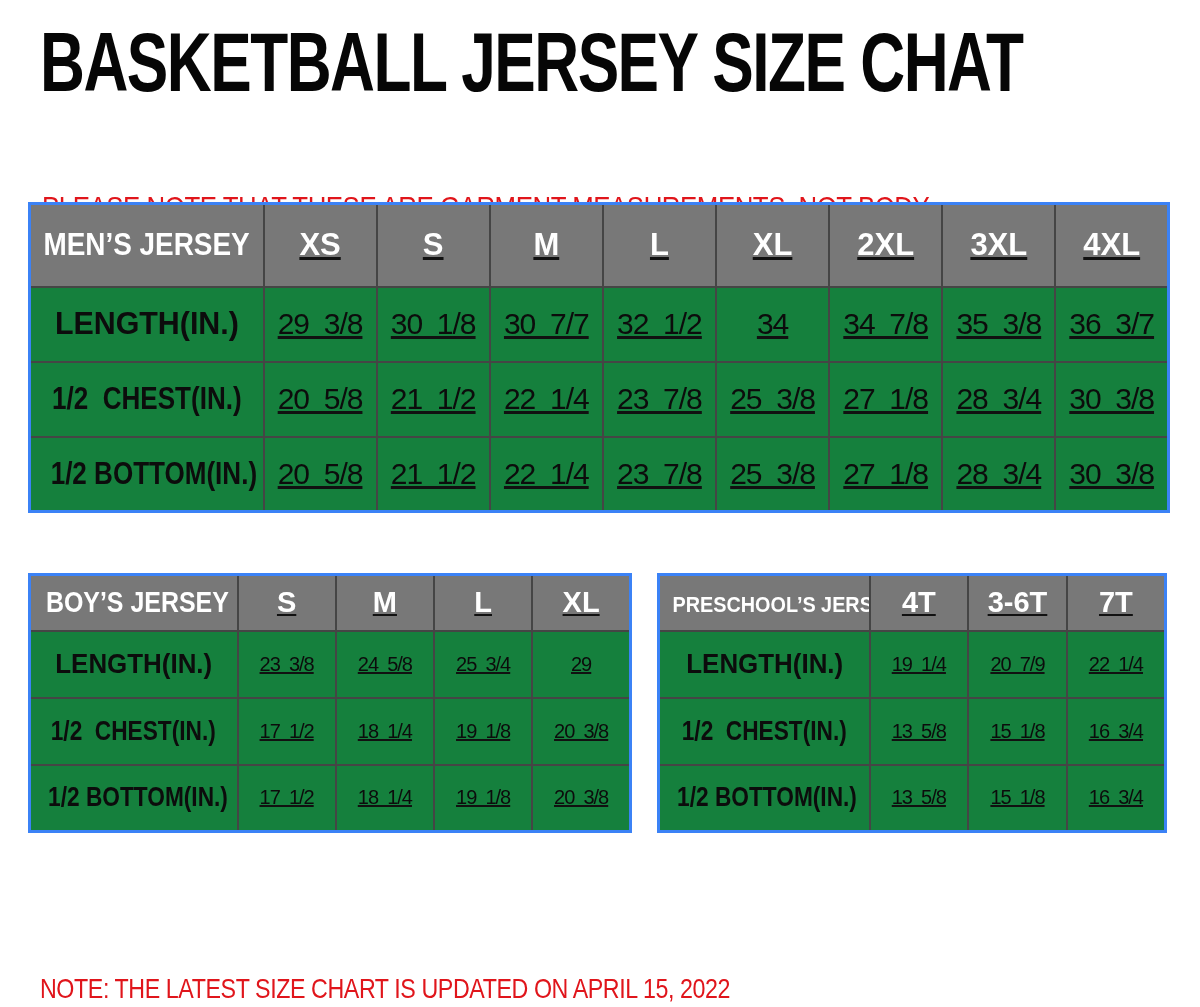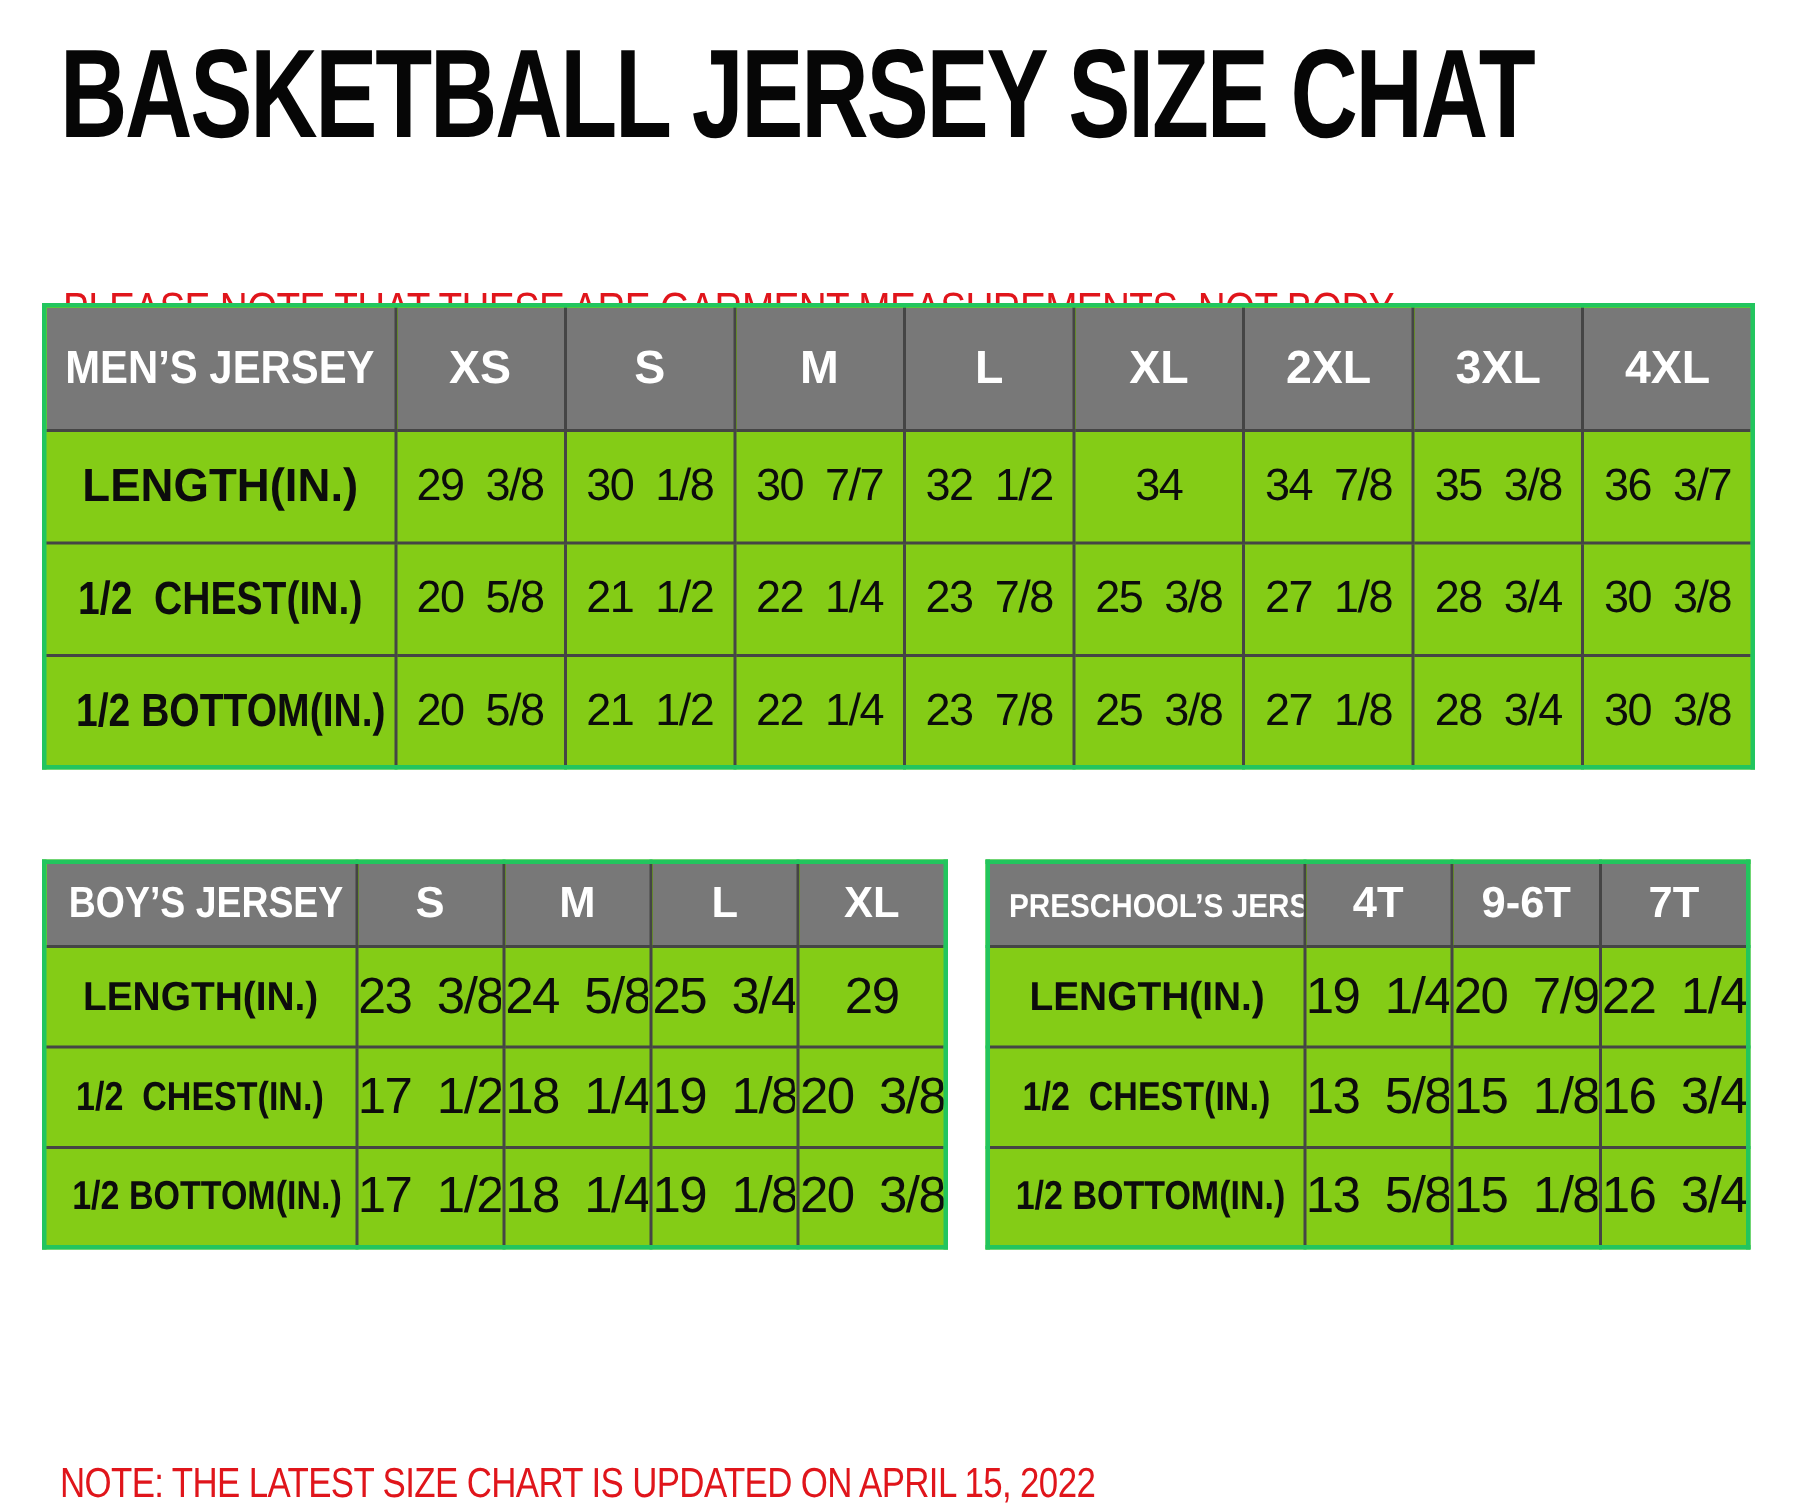--- a/index.html
+++ b/index.html
@@ -22,21 +22,21 @@
     font-size:30px;line-height:43px;white-space:pre;
     transform:scaleX(0.86);transform-origin:0 0;letter-spacing:-0.5px;
   }
   .notes{
     position:absolute;left:40px;top:876px;color:var(--accent-red,#e0151b);
     font-size:28px;line-height:45px;white-space:pre;
     transform:scaleX(0.83);transform-origin:0 0;letter-spacing:-0.5px;
   }
   table.tbl{
     position:absolute;border-collapse:collapse;table-layout:fixed;
-    border:3px solid #22c55e;background:#84cc16;
+    border:3px solid #3b82f6;background:#15803d;text-decoration:underline;
   }
   table.tbl th,table.tbl td{
     border:2px solid var(--line,#454545);padding:0;margin:0;
     text-align:center;vertical-align:middle;overflow:hidden;
   }
   table.tbl thead th{
     background:var(--header-gray,#787878);color:#fff;font-weight:bold;
   }
   .cond{display:inline-block;transform:scaleX(var(--sx,1));transform-origin:center;white-space:pre;}
   td.vl{white-space:pre;font-weight:400;letter-spacing:-1px;color:#0c0c0c;border-radius:29px;}
@@ -48,21 +48,21 @@
   #mens thead th{font-size:31px;}
   #mens td.rl .cond{font-size:31px;}
   #mens td.vl{font-size:30px;}
 
   #boys{left:28px;top:573px;width:604px;}
   #preschool{left:657px;top:573px;width:510px;}
   #boys thead tr,#preschool thead tr{height:56px;}
   #boys tbody tr,#preschool tbody tr{height:67px;}
   #boys thead th,#preschool thead th{font-size:29px;}
   #boys td.rl .cond,#preschool td.rl .cond{font-size:27px;}
-  #boys td.vl,#preschool td.vl{font-size:34px;}
+  #boys td.vl,#preschool td.vl{font-size:20px;}
   #preschool th.corner .cond{font-size:22px;}
 </style>
 </head>
 <body>
 
 <div class="page">
 
   <div class="title">BASKETBALL JERSEY SIZE CHAT</div>
 
   <div class="subtitle">
@@ -166,21 +166,21 @@
 
   <table class="tbl" id="preschool">
     <colgroup>
         <col style="width:211px">
         <col span="3">
       </colgroup>
     <thead>
       <tr>
         <th class="corner"><span class="cond" style="--sx:.9">PRESCHOOL’S JERSEY</span></th>
         <th>4T</th>
-        <th>9-6T</th>
+        <th>3-6T</th>
         <th>7T</th>
       </tr>
     </thead>
     <tbody>
       <tr>
         <td class="rl"><span class="cond" style="--sx:.96">LENGTH(IN.)</span></td>
         <td class="vl">19  1/4</td>
         <td class="vl">20  7/9</td>
         <td class="vl">22  1/4</td>
       </tr>

